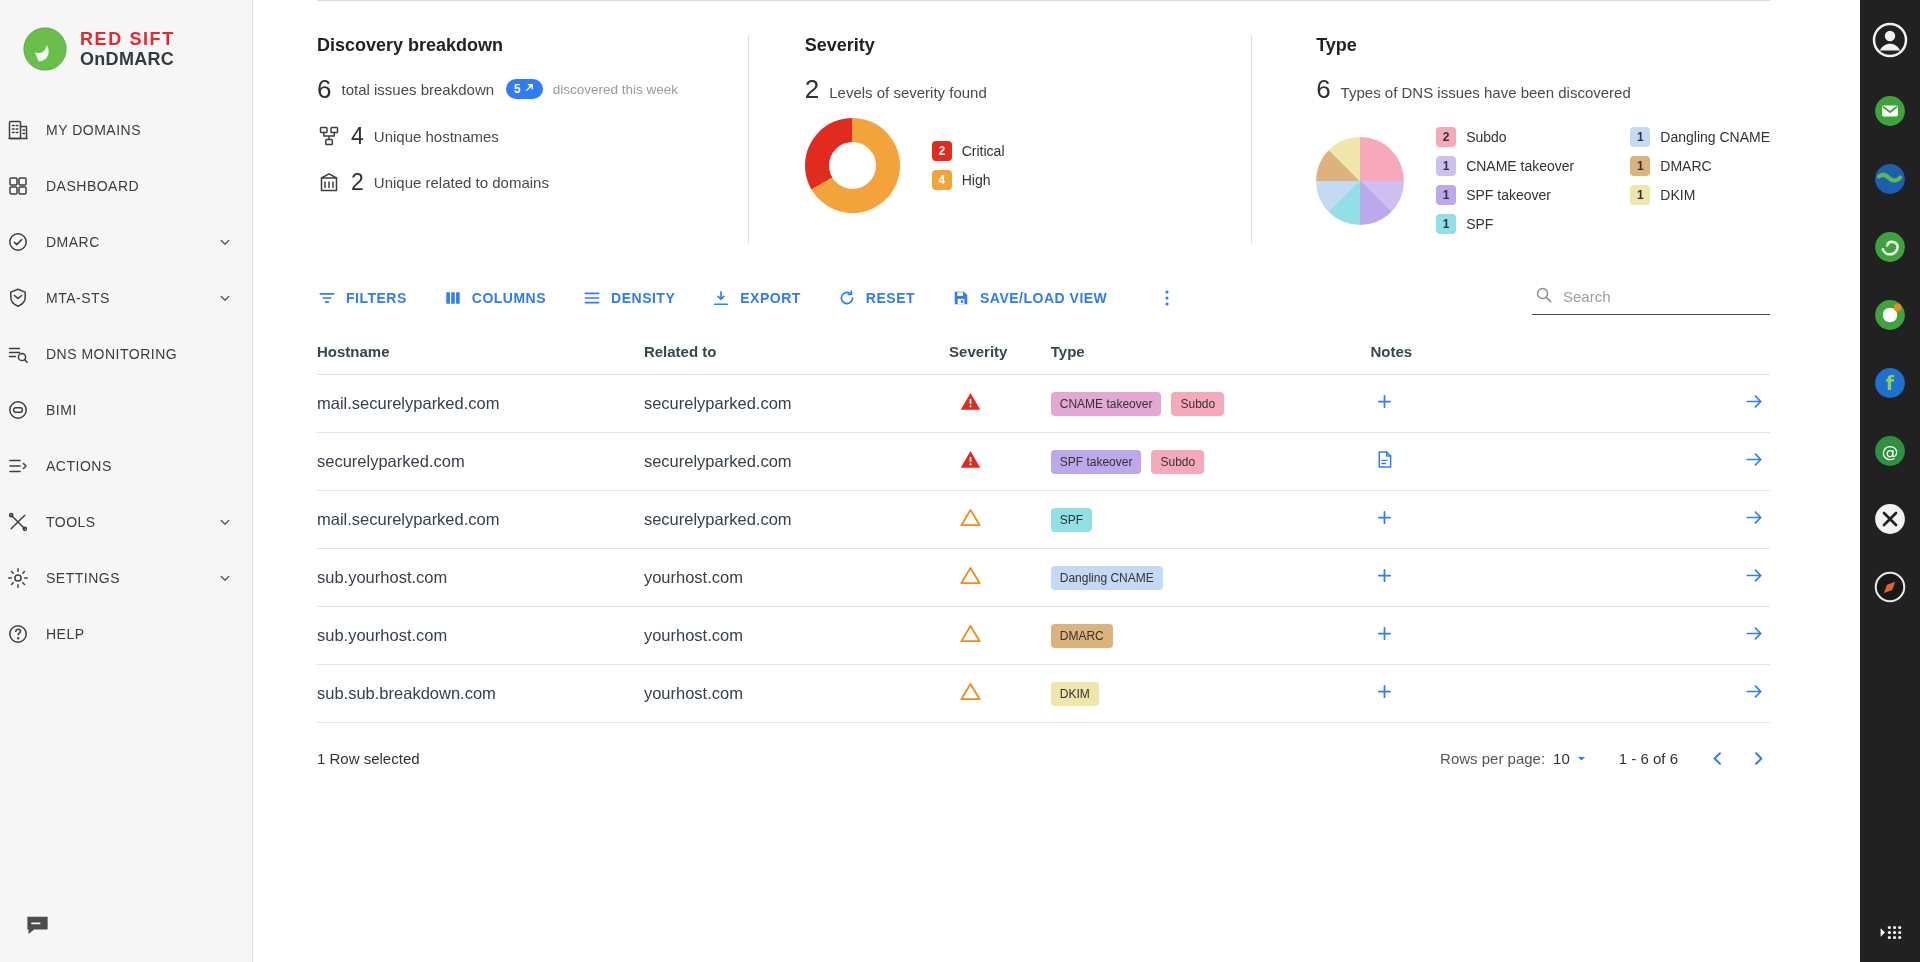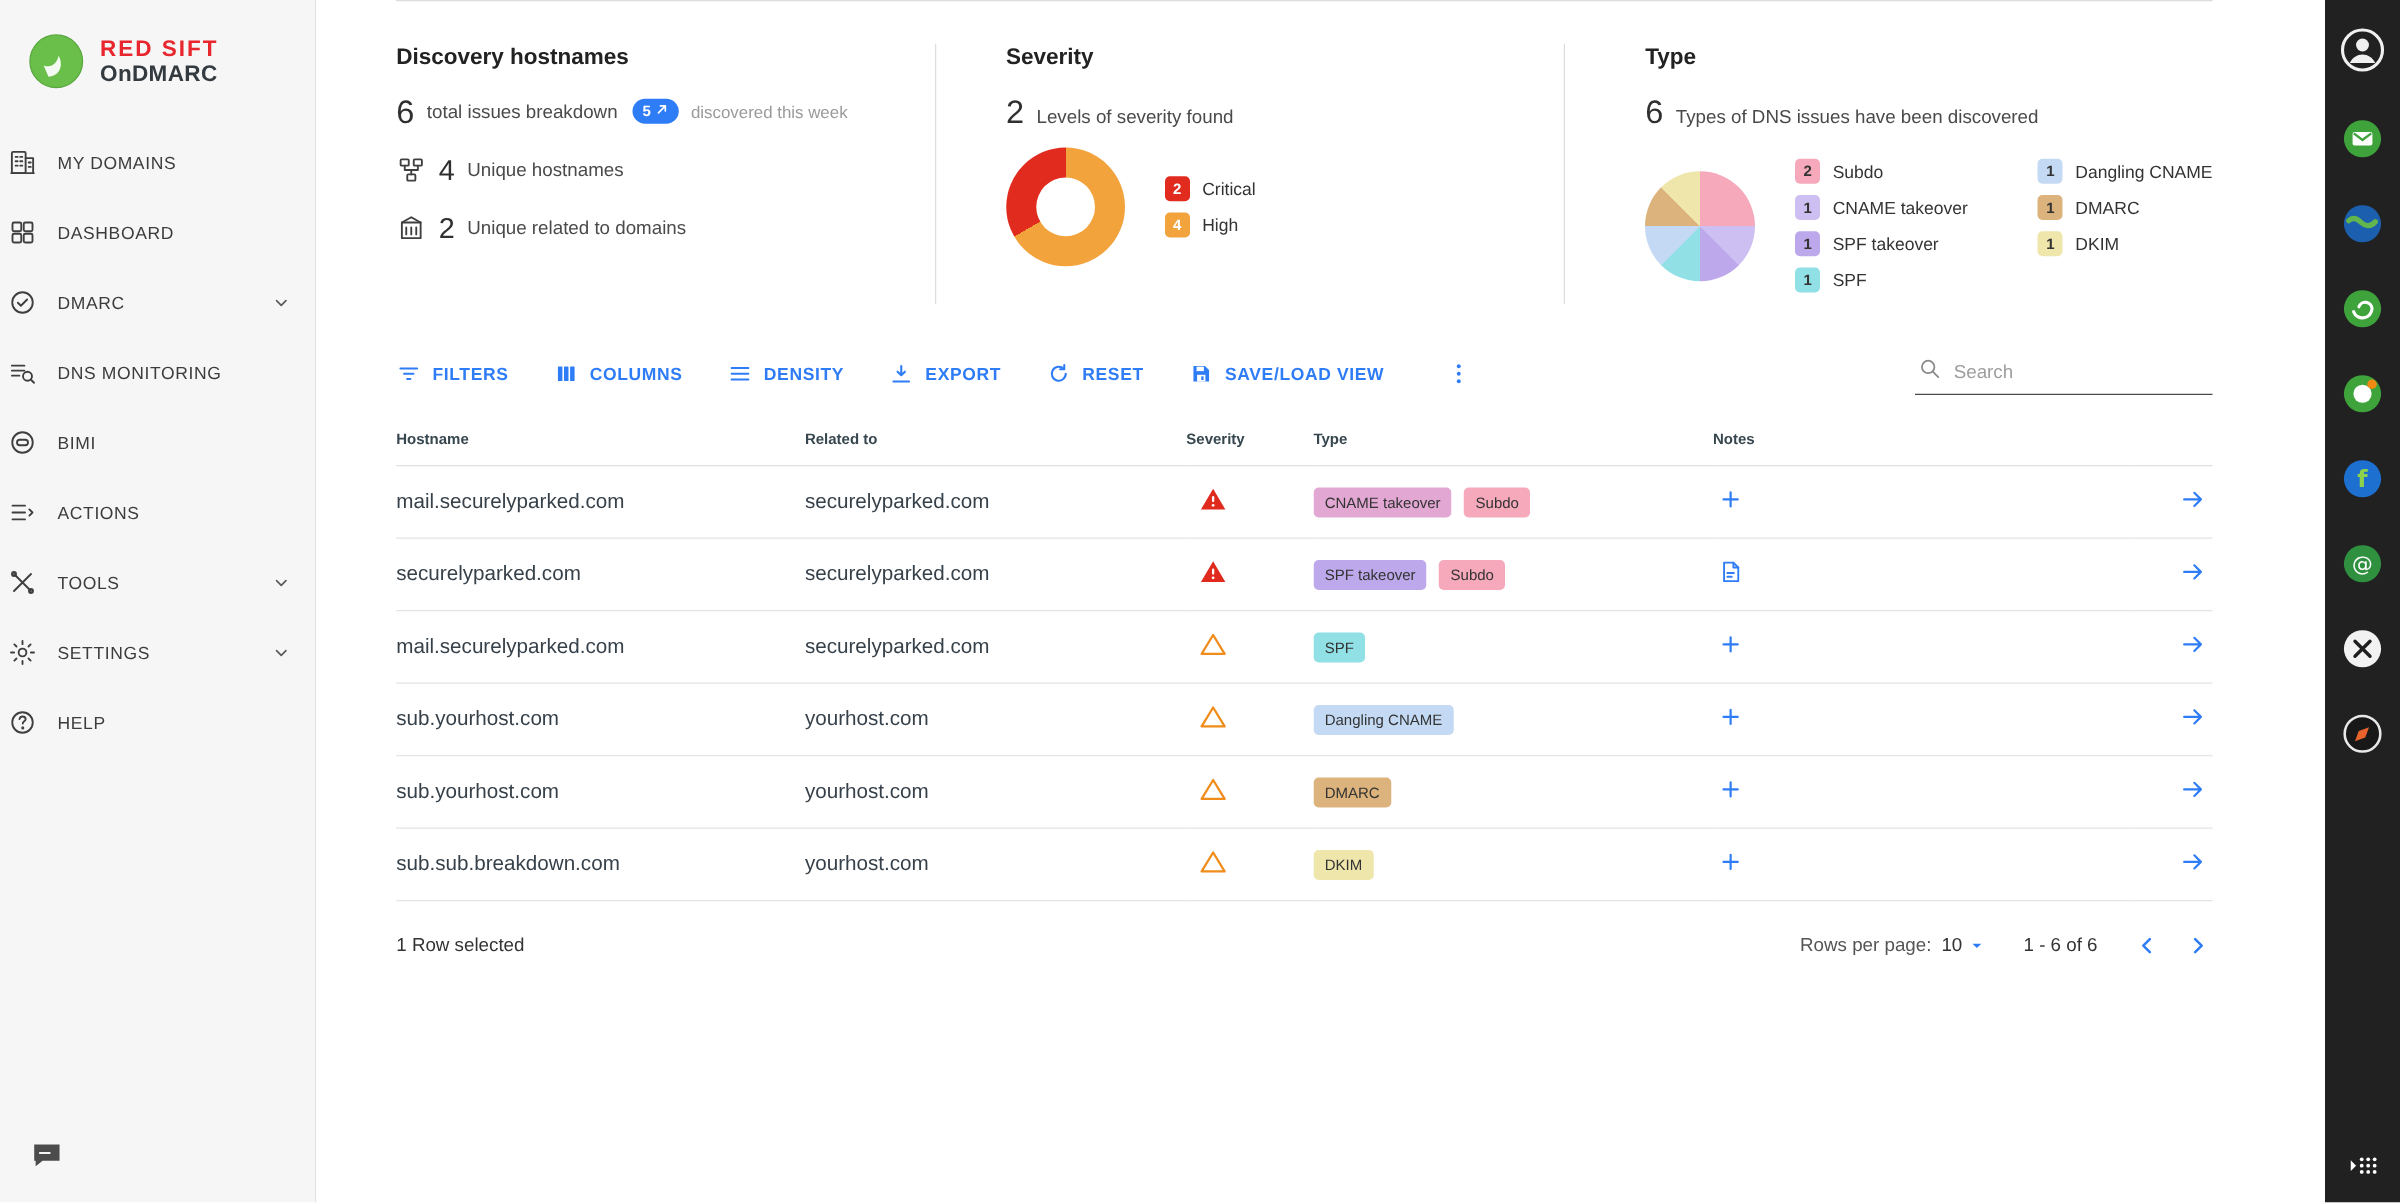--- a/index.html
+++ b/index.html
@@ -67,21 +67,21 @@
   .more-btn { background:none; border:none; cursor:pointer; padding:0; display:flex; }
   .more-btn svg { width:22px; height:22px; }
   .search-wrap { margin-left:auto; display:flex; align-items:center; gap:8px; border-bottom:1px solid #4a4a4a; width:238px; padding:4px 2px 6px; }
   .search-wrap svg { width:19px; height:19px; }
   .search-input { border:none; outline:none; font-size:15px; color:#333; width:100%; background:transparent; font-family:inherit; }
   .search-input::placeholder { color:#9e9e9e; }
 
   
   .table-wrap { padding:4px 90px 0 64px; }
   table { width:100%; border-collapse:collapse; }
-  th { font-size:12px; font-weight:700; color:#37474f; text-align:left; padding:16px 0 14px; border-bottom:1px solid #e0e0e0; }
+  th { font-size:15px; font-weight:700; color:#37474f; text-align:left; padding:16px 0 14px; border-bottom:1px solid #e0e0e0; }
   td { border-bottom:1px solid #e4e4e4; height:58px; font-size:16.5px; color:#37414a; padding:0; }
   .col-host { width:22.5%; } .col-rel { width:21%; } .col-sev { width:7%; }
   .col-type { width:22%; } .col-notes { width:23%; } .col-arrow { width:4.5%; }
   .chip { display:inline-block; padding:5px 9px; border-radius:4px; font-size:12px; color:#333; margin-right:10px; white-space:nowrap; }
   .sev-icon { display:inline-flex; padding-left:10px; }
   .sev-icon svg { width:23px; height:23px; }
   .note-btn { display:inline-flex; cursor:pointer; padding-left:4px; }
   .note-btn svg { width:21px; height:21px; }
   .td-arrow { text-align:right; padding-right:4px; }
   .row-arrow { display:inline-flex; cursor:pointer; }
@@ -163,20 +163,34 @@
       <span class="mi-label">DMARC</span>
       <span class="mi-chev">
             <svg viewBox="0 0 24 24" fill="none" stroke="#5a5a5a" stroke-width="1.8" stroke-linecap="round" stroke-linejoin="round">
               <path d="M7 10l5 5 5-5"></path>
             </svg>
           </span>
     </div>
         <div class="menu-item">
       <span class="mi-icon">
             <svg viewBox="0 0 24 24" fill="none" stroke="#3f3f3f" stroke-width="1.5" stroke-linecap="round" stroke-linejoin="round">
+              <path d="M12 3.2l7.2 2.9v5.1c0 4.4-3 7.4-7.2 9.1-4.2-1.7-7.2-4.7-7.2-9.1V6.1z"></path>
+              <path d="M8.4 9.5l3.6 2.8 3.6-2.8"></path>
+            </svg>
+          </span>
+      <span class="mi-label">MTA-STS</span>
+      <span class="mi-chev">
+            <svg viewBox="0 0 24 24" fill="none" stroke="#5a5a5a" stroke-width="1.8" stroke-linecap="round" stroke-linejoin="round">
+              <path d="M7 10l5 5 5-5"></path>
+            </svg>
+          </span>
+    </div>
+        <div class="menu-item">
+      <span class="mi-icon">
+            <svg viewBox="0 0 24 24" fill="none" stroke="#3f3f3f" stroke-width="1.5" stroke-linecap="round" stroke-linejoin="round">
               <path d="M3.5 6.5h10M3.5 10.5h10M3.5 14.5h6"></path>
               <circle cx="16" cy="15" r="3.6"></circle>
               <path d="M18.6 17.6l2.6 2.6"></path>
             </svg>
           </span>
       <span class="mi-label">DNS MONITORING</span>
 
     </div>
         <div class="menu-item">
       <span class="mi-icon">
@@ -249,21 +263,21 @@
     </div>
   </aside>
 
   <main class="main">
 
     <div class="top-rule"></div>
 
     <section class="cards">
 
       <div class="card-discovery">
-        <h3 class="card-title">Discovery hostnames</h3>
+        <h3 class="card-title">Discovery breakdown</h3>
         <div class="d-row">
           <span class="big-num">6</span>
           <span class="d-label">total issues breakdown</span>
           <span class="week-badge">
             <span>5</span>
             <span><svg viewBox="0 0 24 24" fill="none" stroke="#ffffff" stroke-width="3" stroke-linecap="round" stroke-linejoin="round">
                   <path d="M6 18L18 6M9.5 6H18v8.5"></path>
                 </svg></span>
           </span>
           <span class="d-sub">discovered this week</span>

